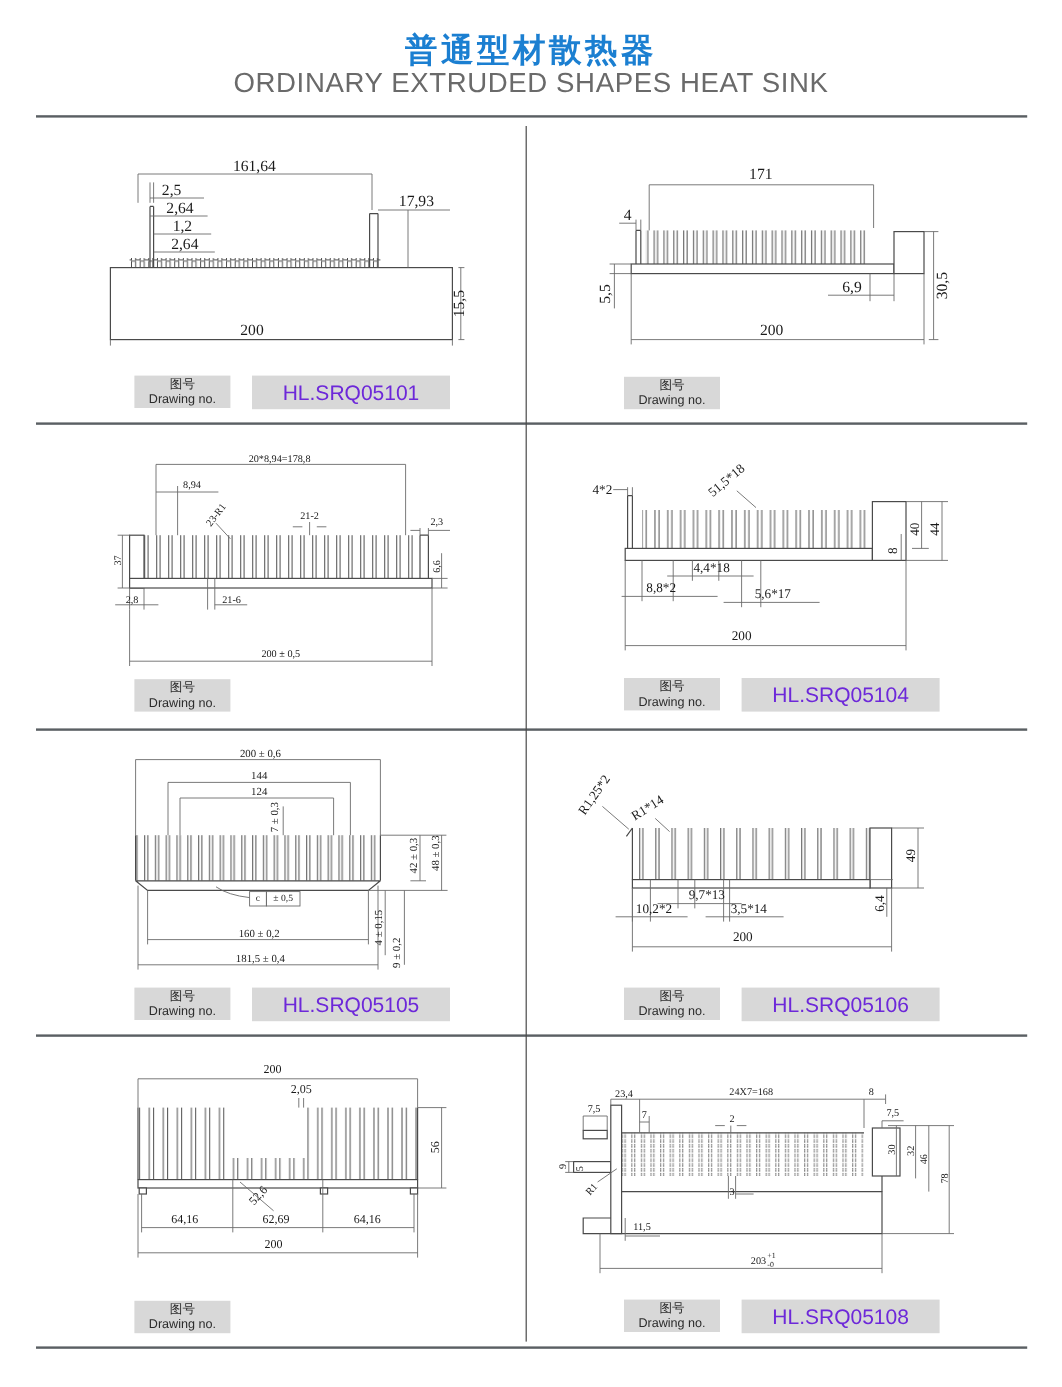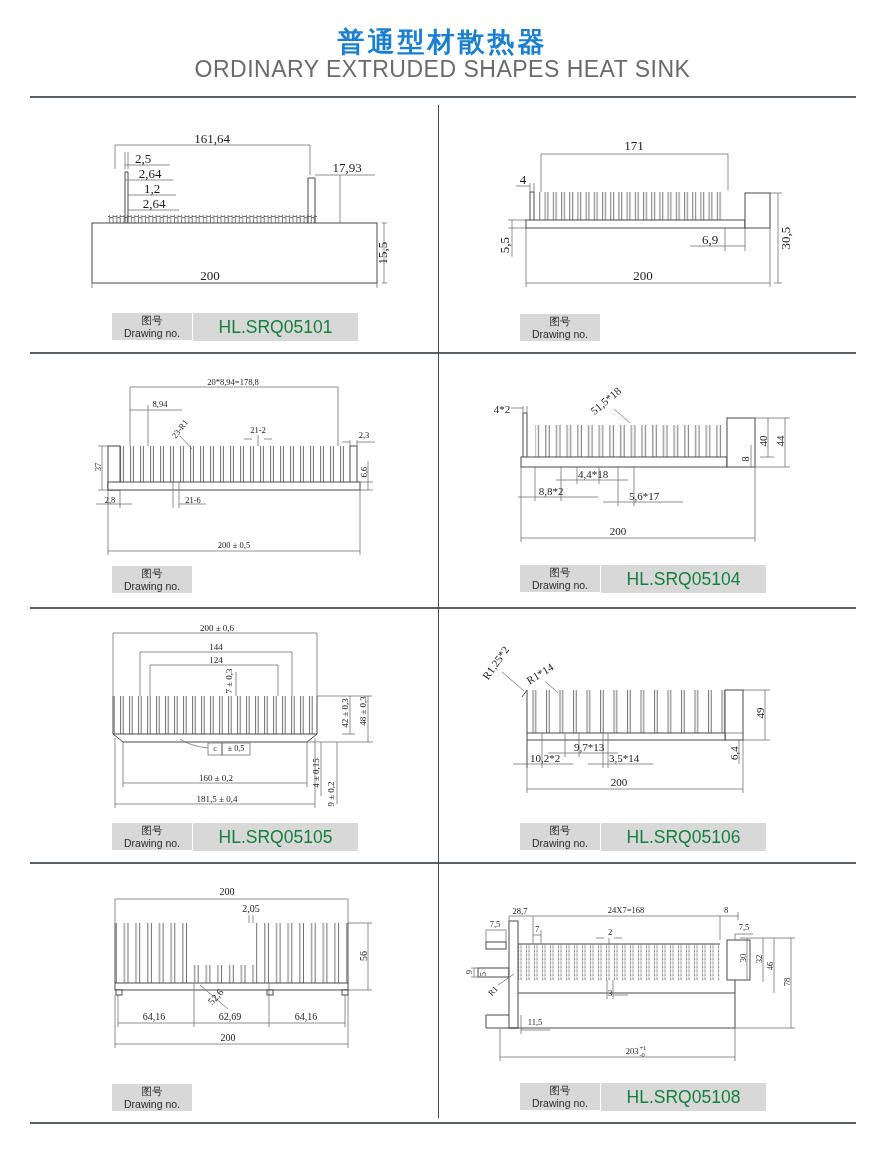--- a/index.html
+++ b/index.html
@@ -13,24 +13,24 @@
   .vline{position:absolute;left:438px;top:105px;width:1px;height:1013px;background:#4a4a4a}
   .panel{position:absolute}
   .art{position:absolute;left:0;top:0}
   .d{position:absolute;font-family:"Liberation Serif",serif;color:#1a1a1a;
      transform:translate(-50%,-50%);white-space:nowrap;line-height:1}
   .fs13 .d{font-size:13px}
   .fs11 .d{font-size:11px}
   .fs10 .d{font-size:10px}
   .fs9 .d{font-size:9px}
   .fs8 .d{font-size:8.5px}
-  .lblrow{position:absolute;left:82px;bottom:11px;display:flex;gap:1px}
+  .lblrow{position:absolute;left:82px;bottom:11px;display:flex;gap:18px}
   .bx{background:#d8d8d8;color:#2b2b2b;text-align:center}
   .bx-cn{width:80px;height:27px;font-size:10.5px;line-height:13px;padding-top:1px;box-sizing:border-box}
-  .bx-no{width:165px;height:28px;font-size:17.5px;line-height:28px;color:#15803d}
+  .bx-no{width:165px;height:28px;font-size:17.5px;line-height:28px;color:#6d28d9}
   .comp{display:flex;align-items:center;gap:1px}
   .ss{display:inline-flex;flex-direction:column;font-size:6.5px;line-height:6.5px}
 </style>
 </head>
 <body>
 
 <div class="hdr-cn">普通型材散热器</div>
 <div class="hdr-en">ORDINARY EXTRUDED SHAPES HEAT SINK</div>
 
 <div class="hline" style="top:96px"></div>
@@ -359,21 +359,21 @@
       <path d="M297,67 H315 M297,67 V73"></path>
       <path d="M302,71 H357"></path>
       <path d="M309,71 V113 M325,71 V115 M336,71 V126 M353,71 V161 M297,161 H357"></path>
       <path d="M33,101 H40 M33,110 H40 M36,101 V110"></path>
       <path d="M60,118 L76,107"></path>
       <path d="M169,113 V132 M175,113 V132 M175,128 H190"></path>
       <path d="M83,163 H112 M83,148 V167"></path>
       <path d="M62,190 H297 M62,161 V194 M297,161 V194"></path>
     </g>
   </svg>
-  <span class="d" style="left:82px;top:44px">28,7</span>
+  <span class="d" style="left:82px;top:44px">23,4</span>
   <span class="d" style="left:188px;top:43px">24X7=168</span>
   <span class="d" style="left:288px;top:43px">8</span>
   <span class="d" style="left:57px;top:57px">7,5</span>
   <span class="d" style="left:99px;top:62px">7</span>
   <span class="d" style="left:172px;top:65px">2</span>
   <span class="d" style="left:306px;top:60px">7,5</span>
   <span class="d" style="left:305px;top:91px;transform:translate(-50%,-50%) rotate(-90deg)">30</span>
   <span class="d" style="left:321px;top:92px;transform:translate(-50%,-50%) rotate(-90deg)">32</span>
   <span class="d" style="left:332px;top:99px;transform:translate(-50%,-50%) rotate(-90deg)">46</span>
   <span class="d" style="left:349px;top:115px;transform:translate(-50%,-50%) rotate(-90deg)">78</span>

